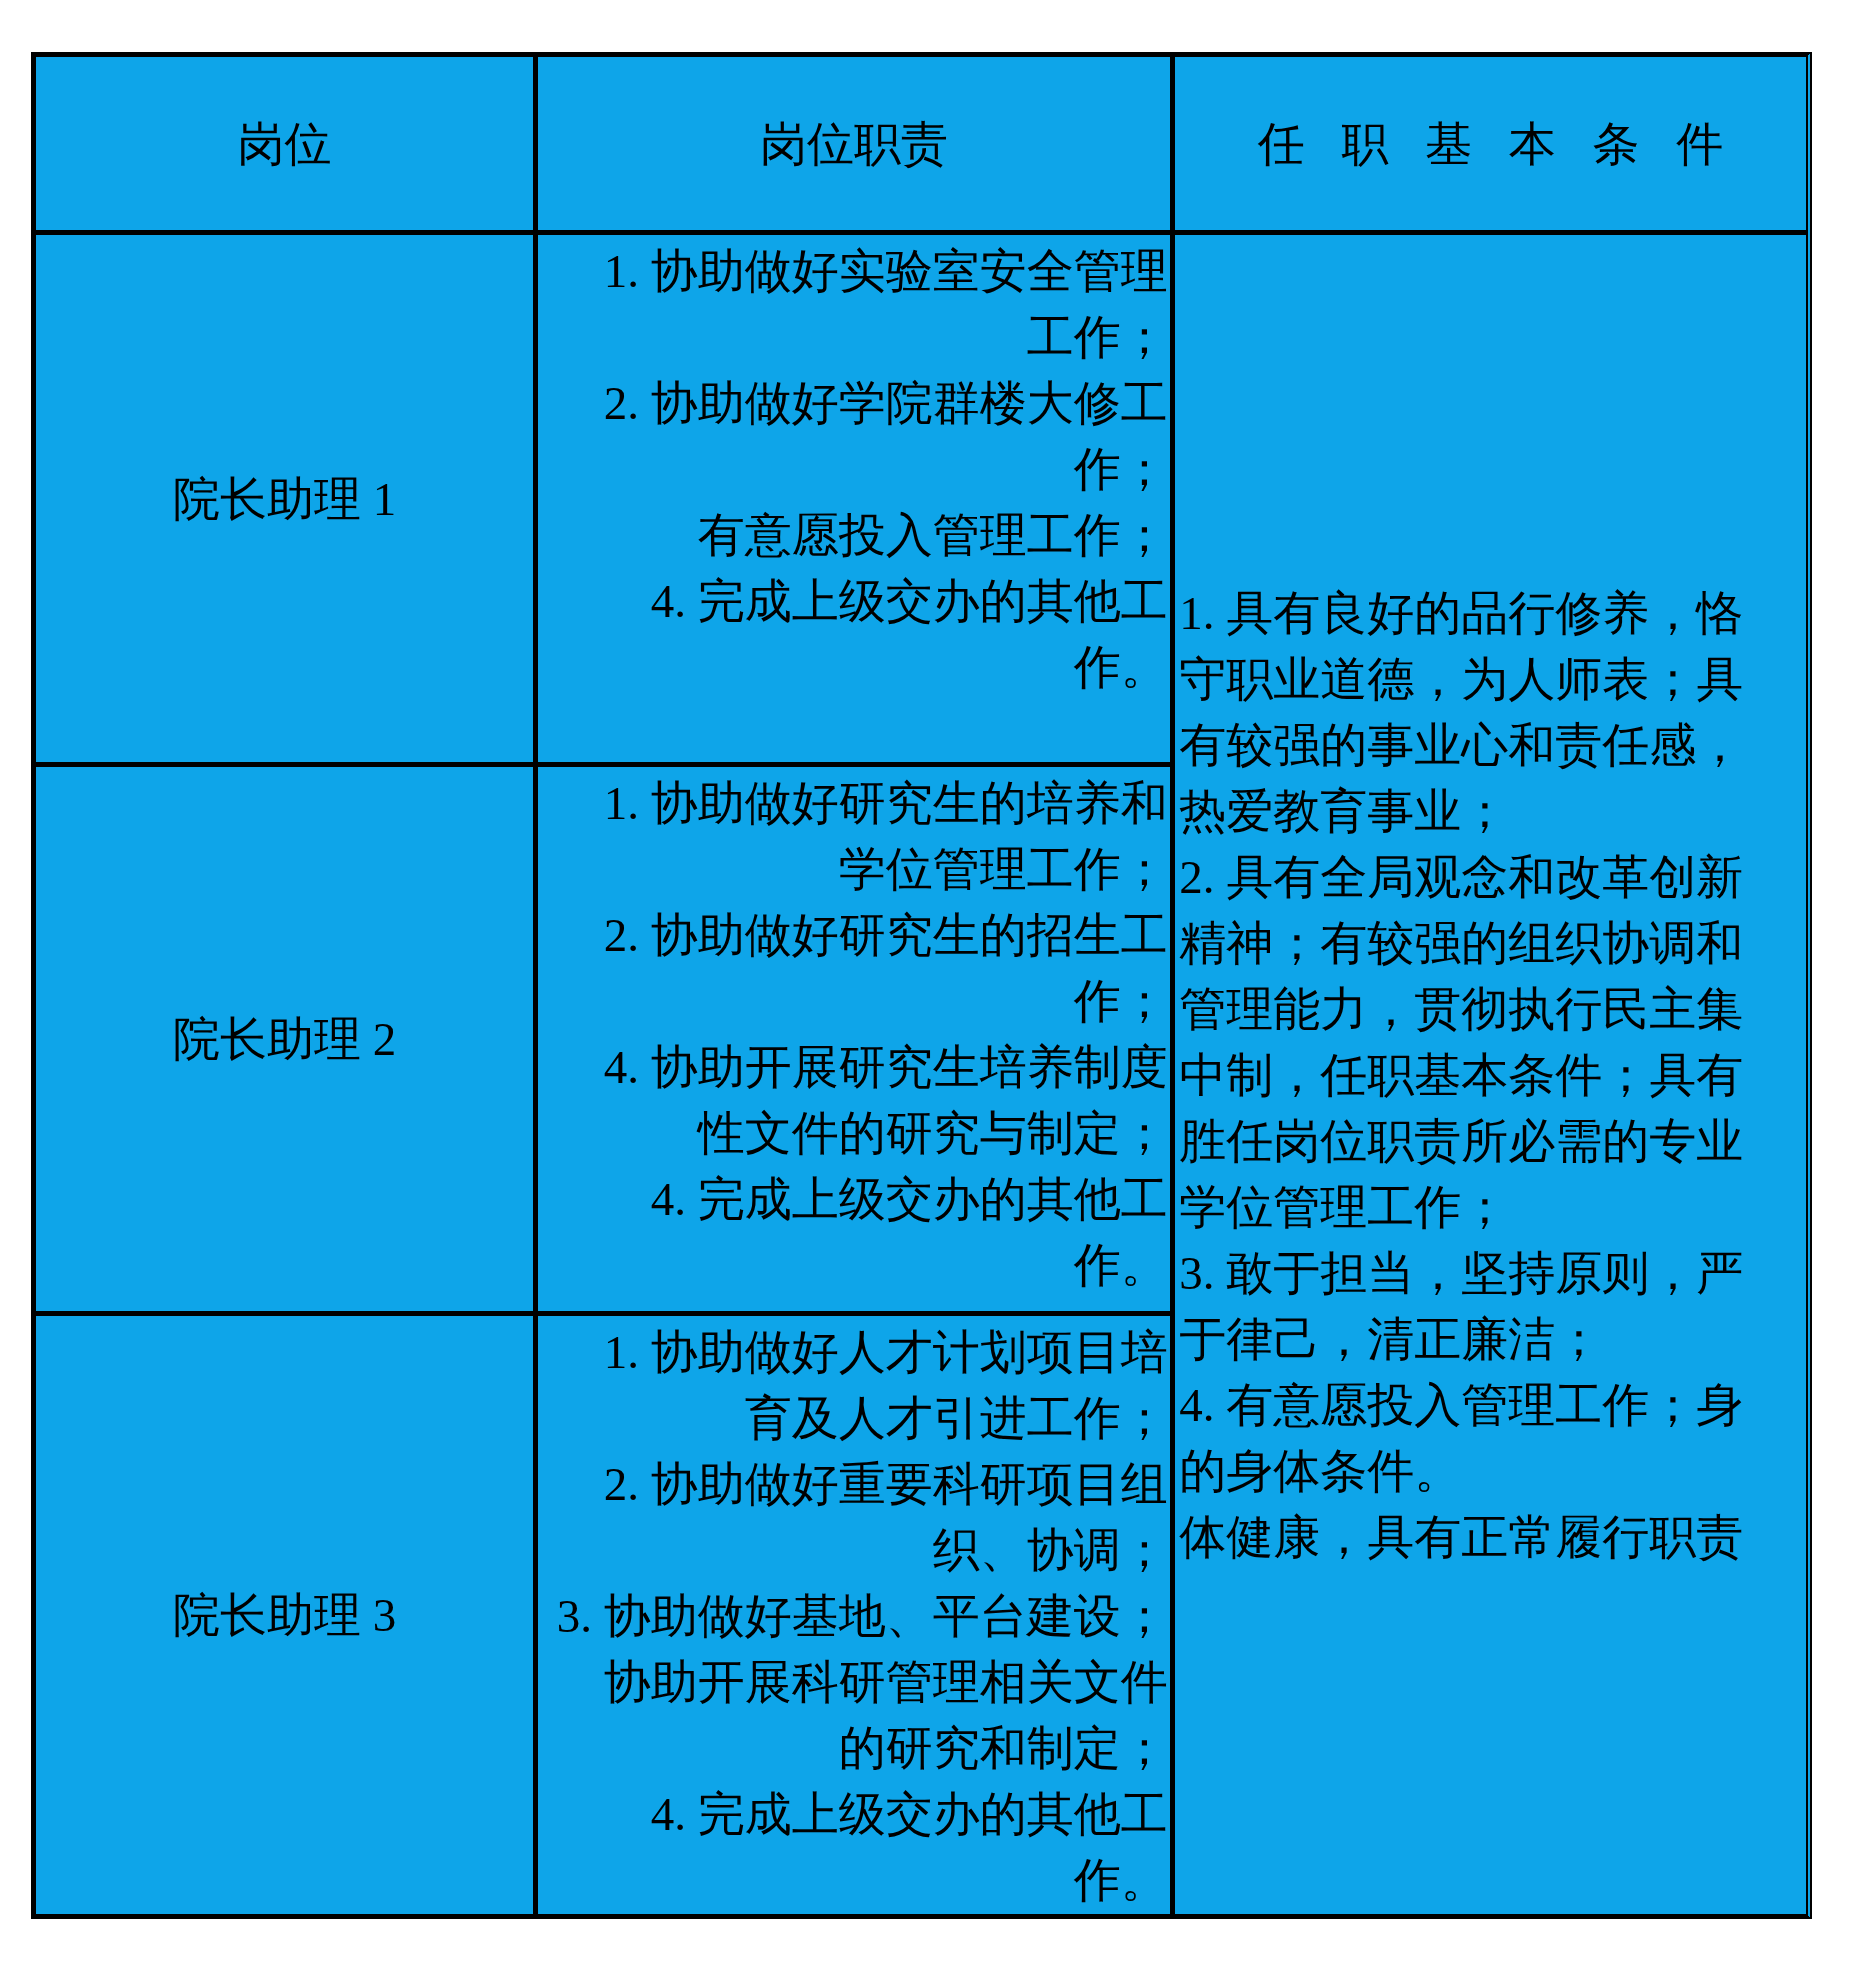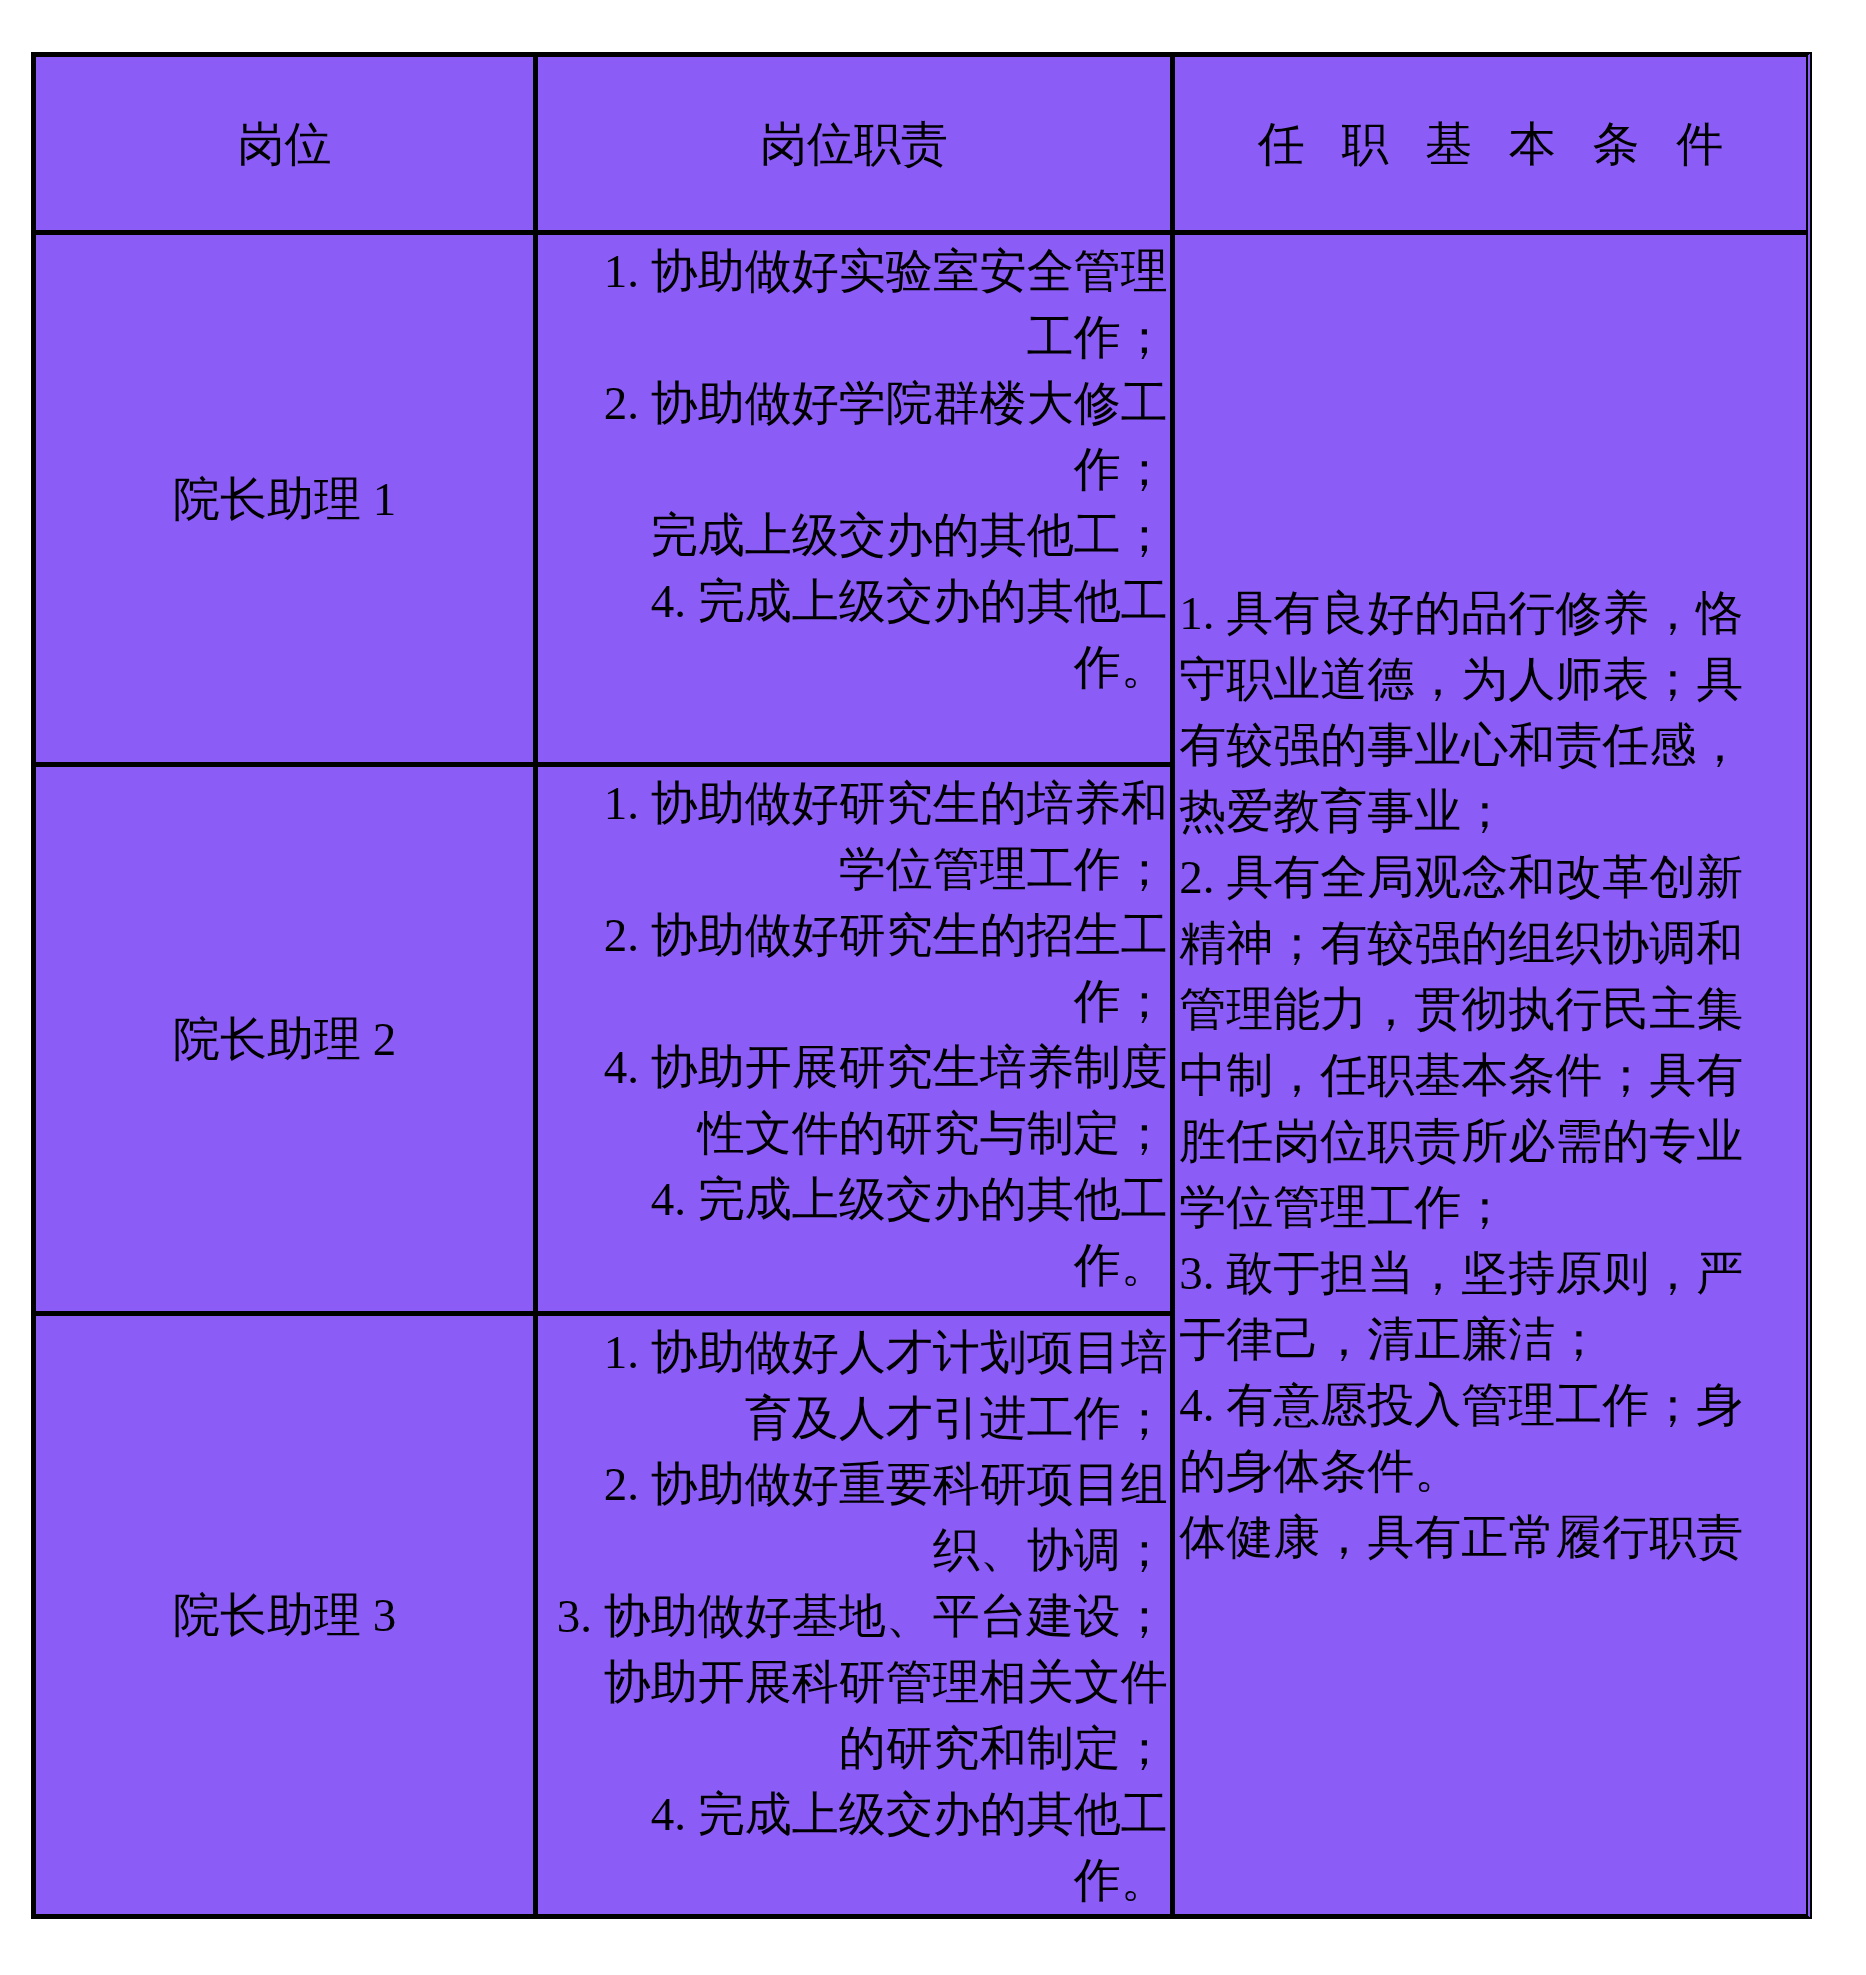--- a/index.html
+++ b/index.html
@@ -21,21 +21,21 @@
     width: 1781px;
     height: 1867px;
     box-sizing: border-box;
     border-top: 5.4px solid #000;
     border-left: 5.4px solid #000;
     border-bottom: 5.4px solid #000;
     border-right: 6.5px double #000;
     display: grid;
     grid-template-columns: 502px 637px 1fr;
     grid-template-rows: 178px 532px 549px 1fr;
-    background: #8b5cf6;
+    background: #0ea5e9;
   }
   .cell {
     box-sizing: border-box;
     font-size: 47px;
     line-height: 66px;
     overflow: hidden;
   }
   .b-right  { border-right: 5.4px solid #000; }
   .b-bottom { border-bottom: 5.4px solid #000; }
   .center {
@@ -81,21 +81,21 @@
   </div>
 
   <div class="cell center b-right b-bottom">
     <span>院长助理 1</span>
   </div>
   <div class="cell duties b-right b-bottom">
       <div class="line">1. 协助做好实验室安全管理</div>
       <div class="line">工作；</div>
       <div class="line">2. 协助做好学院群楼大修工</div>
       <div class="line">作；</div>
-      <div class="line">完成上级交办的其他工；</div>
+      <div class="line">有意愿投入管理工作；</div>
       <div class="line">4. 完成上级交办的其他工</div>
       <div class="line">作。</div>
     </div>
 
   <div class="cell req-cell">
       <div class="line">1. 具有良好的品行修养，恪</div>
       <div class="line">守职业道德，为人师表；具</div>
       <div class="line">有较强的事业心和责任感，</div>
       <div class="line">热爱教育事业；</div>
       <div class="line">2. 具有全局观念和改革创新</div>

